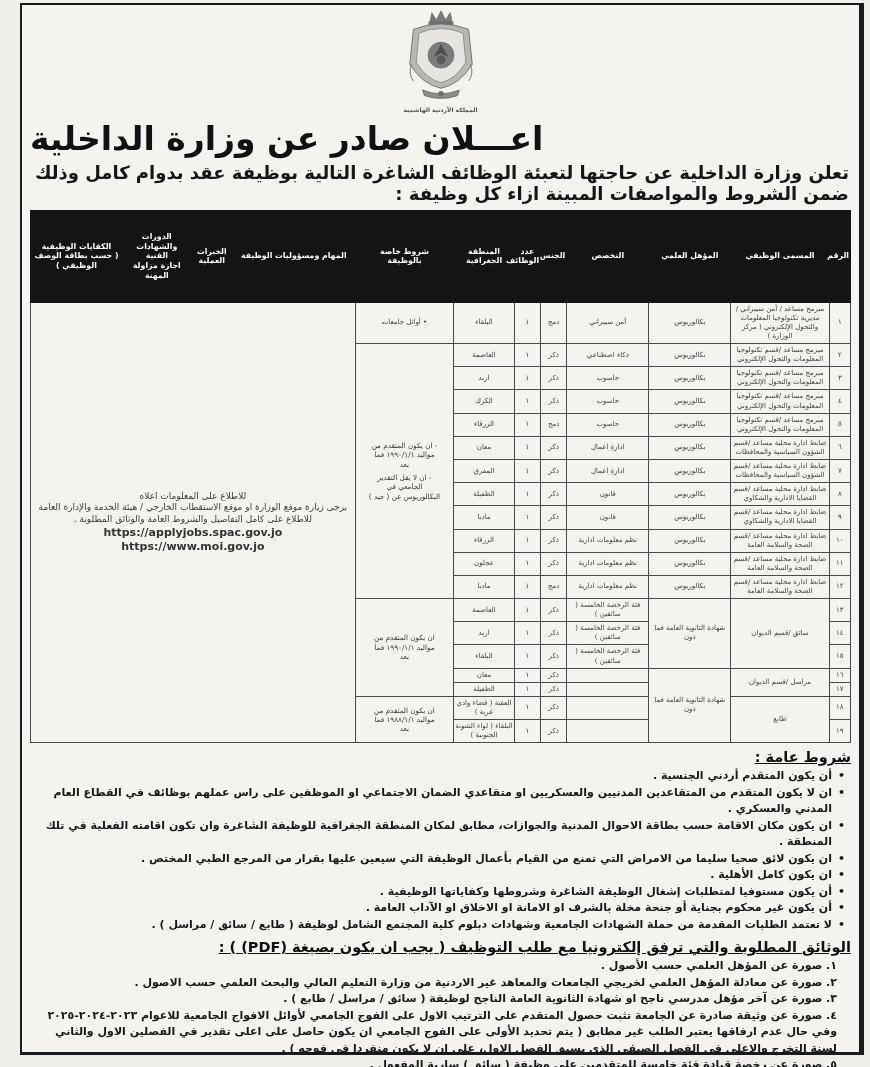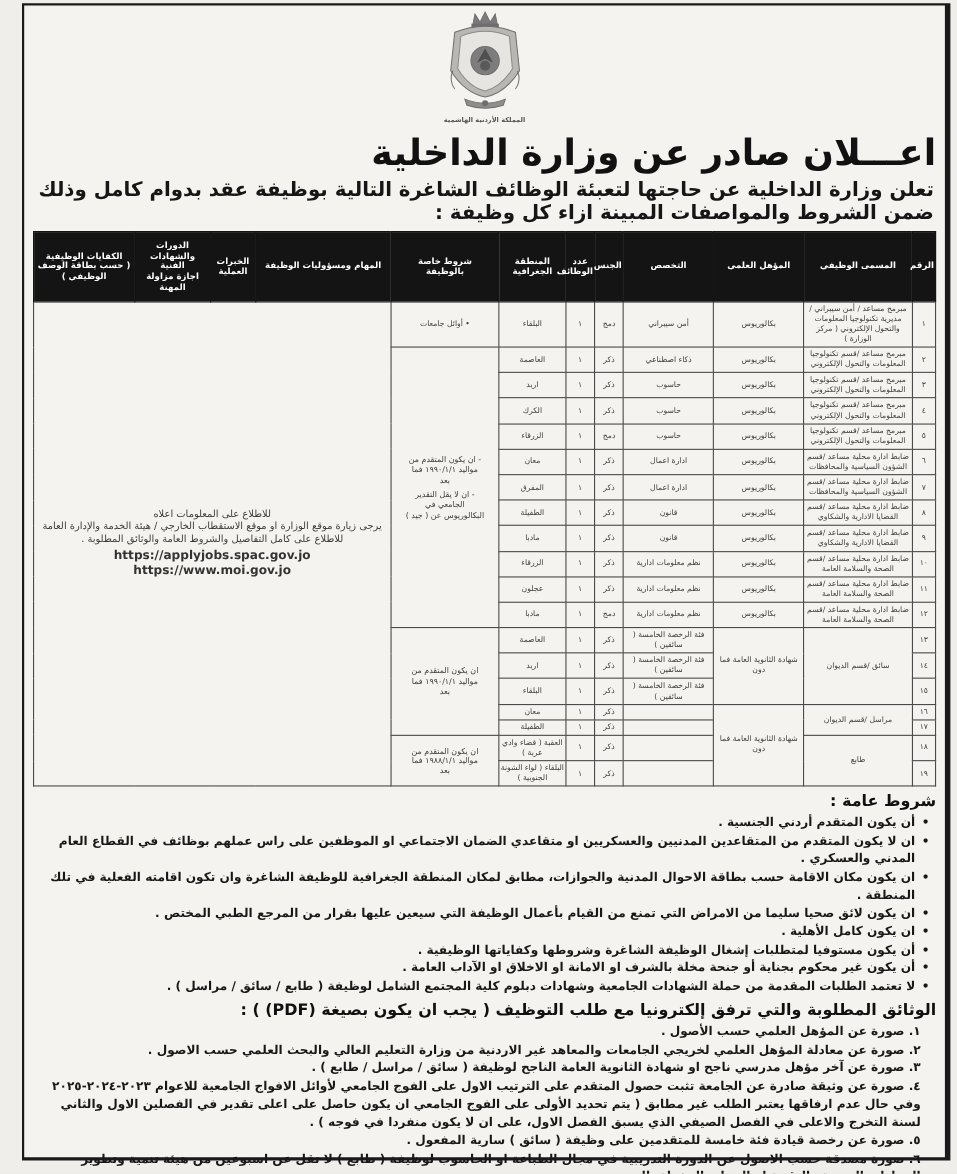--- a/index.html
+++ b/index.html
@@ -17,50 +17,50 @@
     background:#f4f3ef;
     padding:2px 8px 4px 8px;
     box-sizing:border-box;
   }
   
   .emblem{ text-align:center; margin-top:2px; }
   .emblem svg{ display:block;margin:0 auto; }
   .emblem-caption{ font-size:6px;color:#555;font-weight:bold;margin-top:1px; }
   
   h1.title{
-    text-align:right;font-size:33px;font-weight:bold;margin:6px 0 4px 0;
+    text-align:left;font-size:33px;font-weight:bold;margin:6px 0 4px 0;
     letter-spacing:0;color:#111;
   }
   p.intro{
     font-size:18px;font-weight:bold;margin:4px 2px 6px 2px;text-align:right;color:#161616;
   }
   
   table.jobs{
     width:100%;border-collapse:collapse;table-layout:fixed;
     font-size:7px;color:#3f3f3f;
   }
   table.jobs th{
     background:#141414;color:#fff;font-size:7.8px;font-weight:bold;
-    padding:7px 1px;border:1px solid #141414;white-space:pre-line;line-height:1.25;
+    padding:21px 1px;border:1px solid #141414;white-space:pre-line;line-height:1.25;
     vertical-align:middle;
   }
   table.jobs td{
     border:1px solid #4a4a4a;padding:2px 1px;text-align:center;vertical-align:middle;
     line-height:1.3;word-wrap:break-word;
   }
   td.info-cell{ font-size:9px;color:#3c3c3c;line-height:1.5;vertical-align:middle; }
   td.info-cell .url-line{
     direction:ltr;font-size:11px;font-weight:bold;color:#333;
     cursor:pointer;
   }
   td.cond-cell{ font-size:7.2px;text-align:center;color:#3c3c3c; }
   td.cond-cell div{ margin:4px 12px; }
   
   .section h2{
-    font-size:14.5px;font-weight:bold;margin:6px 0 3px 0;color:#101010;
+    font-size:14.5px;font-weight:bold;margin:6px 0 3px 0;text-decoration:underline;color:#101010;
   }
   ul.bullets{ list-style:none;margin:0 6px 0 0;padding:0; }
   ul.bullets li{
     position:relative;padding-right:13px;font-size:11px;font-weight:bold;
     line-height:1.5;color:#181818;text-align:right;
   }
   ul.bullets li::before{
     content:"•";position:absolute;right:0;top:0;font-size:11px;
   }
   ul.numbered{ list-style:none;margin:0 14px 0 0;padding:0; }

